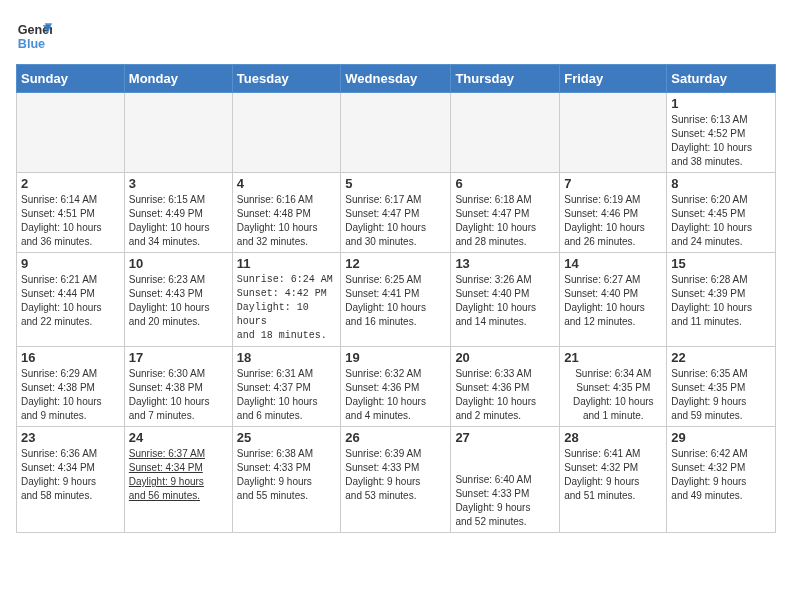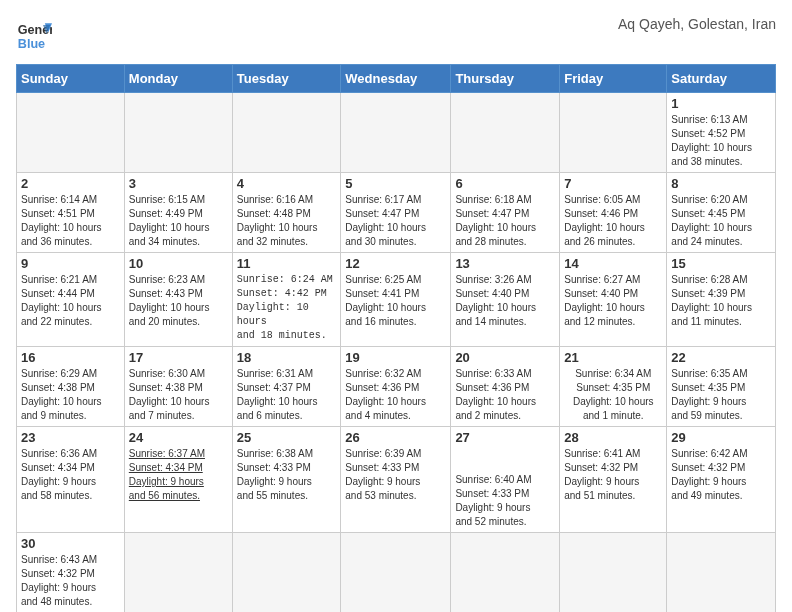--- a/index.html
+++ b/index.html
@@ -89,21 +89,20 @@
 <div class="header">
   <div class="logo">
     <svg class="logo-icon" viewBox="0 0 40 40">
       <text x="2" y="20" font-size="14" font-weight="bold" fill="#333">General</text>
       <text x="2" y="35" font-size="14" font-weight="bold" fill="#4a90d9">Blue</text>
       <polygon points="32,8 40,8 36,18" fill="#4a90d9"></polygon>
       <polygon points="30,10 38,10 34,20" fill="#2a6aaa" opacity="0.7"></polygon>
     </svg>
   </div>
   <div class="title-block">
-    <div class="subtitle">Aq Qayeh, Golestan, Iran</div>
   </div>
 </div>
 
 <table class="calendar">
   <thead>
     <tr>
     <th>Sunday</th>
         <th>Monday</th>
         <th>Tuesday</th>
         <th>Wednesday</th>
@@ -159,21 +158,21 @@
         </td>
         <td>
           <span class="day-number">6</span>
           <div class="day-info" style="white-space: pre-line;">Sunrise: 6:18 AM
 Sunset: 4:47 PM
 Daylight: 10 hours
 and 28 minutes.</div>
         </td>
         <td>
           <span class="day-number">7</span>
-          <div class="day-info" style="white-space: pre-line;">Sunrise: 6:05 AM
+          <div class="day-info" style="white-space: pre-line;">Sunrise: 6:19 AM
 Sunset: 4:46 PM
 Daylight: 10 hours
 and 26 minutes.</div>
         </td>
         <td>
           <span class="day-number">8</span>
           <div class="day-info" style="white-space: pre-line;">Sunrise: 6:20 AM
 Sunset: 4:45 PM
 Daylight: 10 hours
 and 24 minutes.</div>
@@ -324,30 +323,15 @@
 Daylight: 9 hours
 and 51 minutes.</div>
         </td>
         <td>
           <span class="day-number">29</span>
           <div class="day-info" style="white-space: pre-line;">Sunrise: 6:42 AM
 Sunset: 4:32 PM
 Daylight: 9 hours
 and 49 minutes.</div>
         </td>
-      </tr>
-      <tr class="last-row">
-        <td class="has-data">
-          <span class="day-number">30</span>
-          <div class="day-info" style="white-space: pre-line;">Sunrise: 6:43 AM
-Sunset: 4:32 PM
-Daylight: 9 hours
-and 48 minutes.</div>
-        </td>
-        <td class="empty"></td>
-        <td class="empty"></td>
-        <td class="empty"></td>
-        <td class="empty"></td>
-        <td class="empty"></td>
-        <td class="empty"></td>
       </tr>
     </tbody>
 </table>
 
 </body></html>

